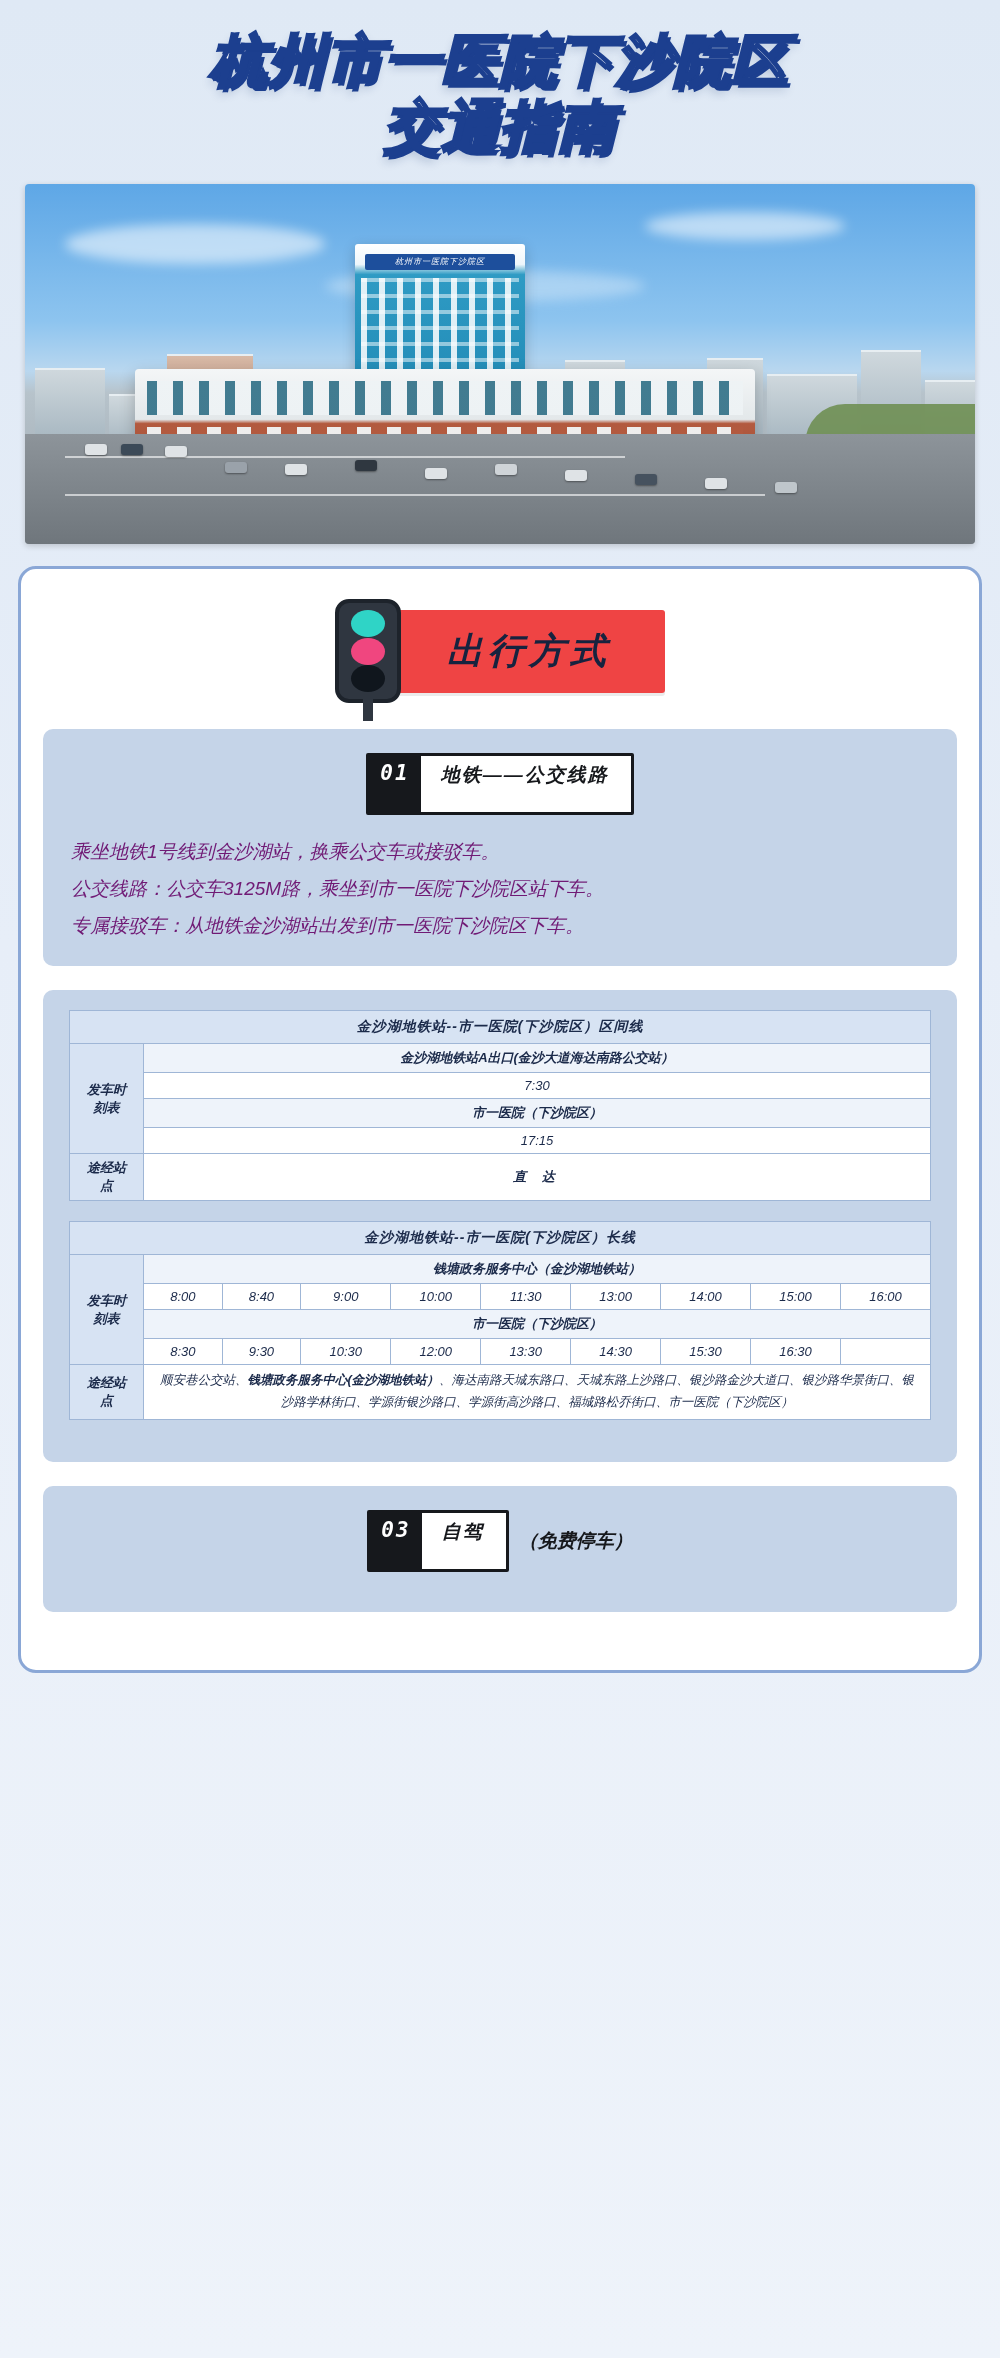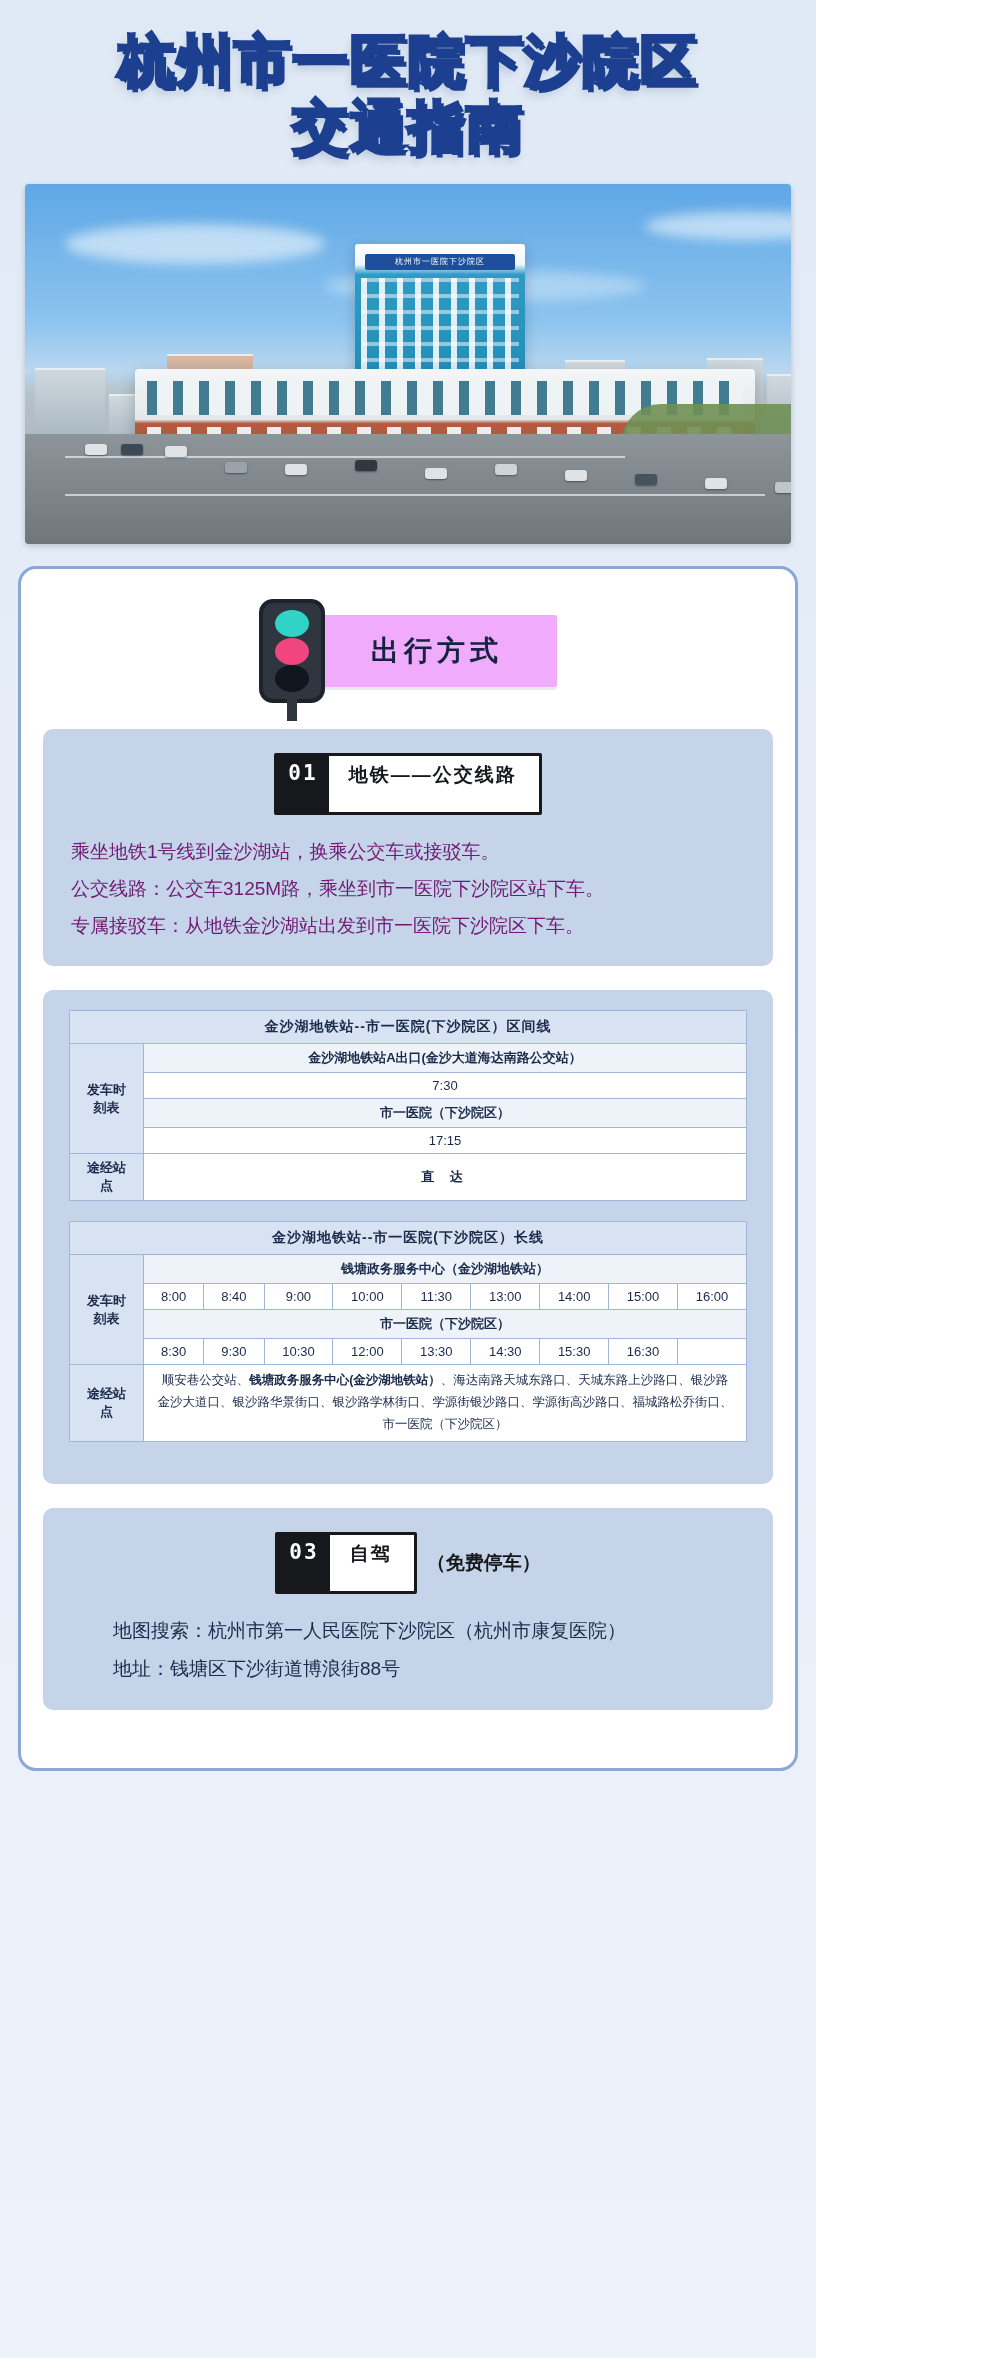--- a/index.html
+++ b/index.html
@@ -7,25 +7,26 @@
     margin: 0;
     padding: 0;
     background: #ffffff;
   }
   body {
     width: 1000px;
     font-family: "Liberation Sans", sans-serif;
     color: #1b2a4a;
   }
   .page {
-    width: 816px;
+    width: 1000px;
     min-height: 2358px;
     background: linear-gradient(180deg, #dfe9f5 0%, #e7eef8 40%, #eef3fa 100%);
     padding: 0 0 40px 0;
     position: relative;
+    font-style: italic;
   }
 
   
   .header {
     padding: 28px 0 10px 0;
     text-align: center;
   }
   .header h1 {
     margin: 0;
     font-size: 56px;
@@ -199,23 +200,23 @@
   .lamp.dark  { background: #10161d; }
   .tl-pole {
     position: absolute;
     width: 10px; height: 22px;
     background: #2f3640;
     bottom: -22px; left: 50%;
     margin-left: -5px;
   }
   .ribbon {
     position: relative;
-    background: #f0abfc;
+    background: #ef4444;
     color: #16233f;
-    font-size: 28px;
+    font-size: 36px;
     font-weight: bold;
     letter-spacing: 5px;
     padding: 17px 54px;
     border-radius: 3px;
     box-shadow: 0 3px 0 rgba(0,0,0,0.08);
   }
   .ribbon:before, .ribbon:after {
     content: "";
     position: absolute;
     top: 10px;
@@ -494,20 +495,16 @@
     </div>
 
     <div class="section">
       <div class="sec-title-wrap">
         <span class="sec-badge">
           <span class="sec-num">03</span>
           <span class="sec-name">自驾</span>
         </span>
         <span class="sec-suffix">（免费停车）</span>
       </div>
-      <div class="addr-body">
-        <div>地图搜索：杭州市第一人民医院下沙院区（杭州市康复医院）</div>
-        <div>地址：钱塘区下沙街道博浪街88号</div>
-      </div>
     </div>
 
   </div>
 </div>
 
 </body></html>

